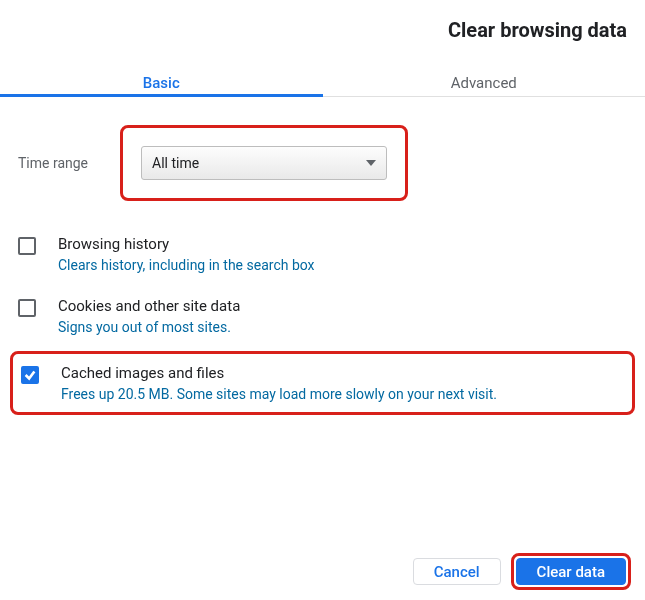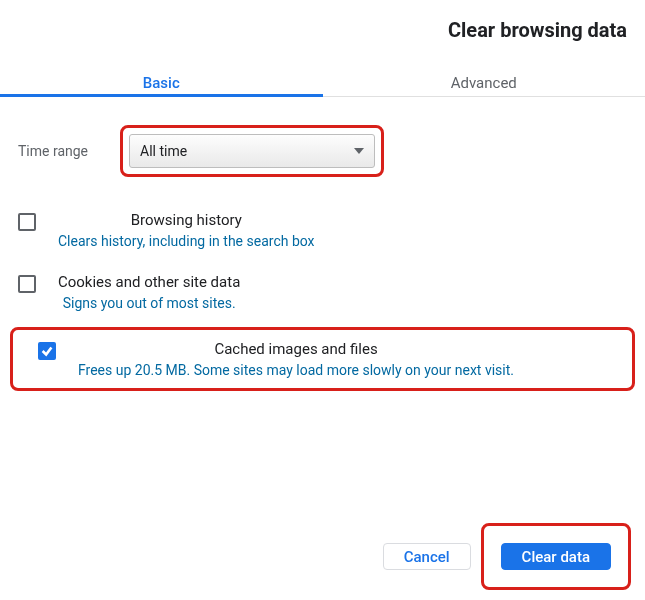--- a/index.html
+++ b/index.html
@@ -54,21 +54,21 @@
     gap: 32px;
   }
   .range-label {
     color: #5f6368;
     font-size: 14px;
   }
   .select-wrap {
     position: relative;
     border: 3px solid #d8201a;
     border-radius: 8px;
-    padding: 6px;
+    padding: 18px;
   }
   .select {
     width: 246px;
     height: 34px;
     border: 1px solid #bdbdbd;
     border-radius: 3px;
     background: linear-gradient(#fdfdfd, #e9e9e9);
     display: flex;
     align-items: center;
     justify-content: space-between;
@@ -77,33 +77,32 @@
     color: #202124;
   }
   .select .arrow {
     width: 0; height: 0;
     border-left: 5px solid transparent;
     border-right: 5px solid transparent;
     border-top: 6px solid #5f6368;
   }
   .options {
     margin-top: 22px;
-    text-align: center;
   }
   .option {
     display: flex;
     align-items: flex-start;
     gap: 22px;
     padding: 12px 0;
   }
   .option-highlight {
     border: 3px solid #d8201a;
     border-radius: 8px;
     margin: 4px -8px 0 -8px;
-    padding: 10px 25px;
+    padding: 10px 8px;
   }
   .checkbox {
     width: 18px;
     height: 18px;
     border: 2px solid #5f6368;
     border-radius: 2px;
     margin-top: 2px;
     flex-shrink: 0;
     display: flex;
     align-items: center;
@@ -153,21 +152,21 @@
     align-items: center;
     justify-content: center;
     border: 1px solid #dadce0;
     background: #fff;
     color: #1a73e8;
     font-weight: 500;
   }
   .btn-primary-wrap {
     border: 3px solid #d8201a;
     border-radius: 8px;
-    padding: 17px;
+    padding: 2px;
   }
   .btn.primary {
     background: #1a73e8;
     color: #fff;
     border: 1px solid #1a73e8;
   }
 </style>
 </head>
 <body>
 

